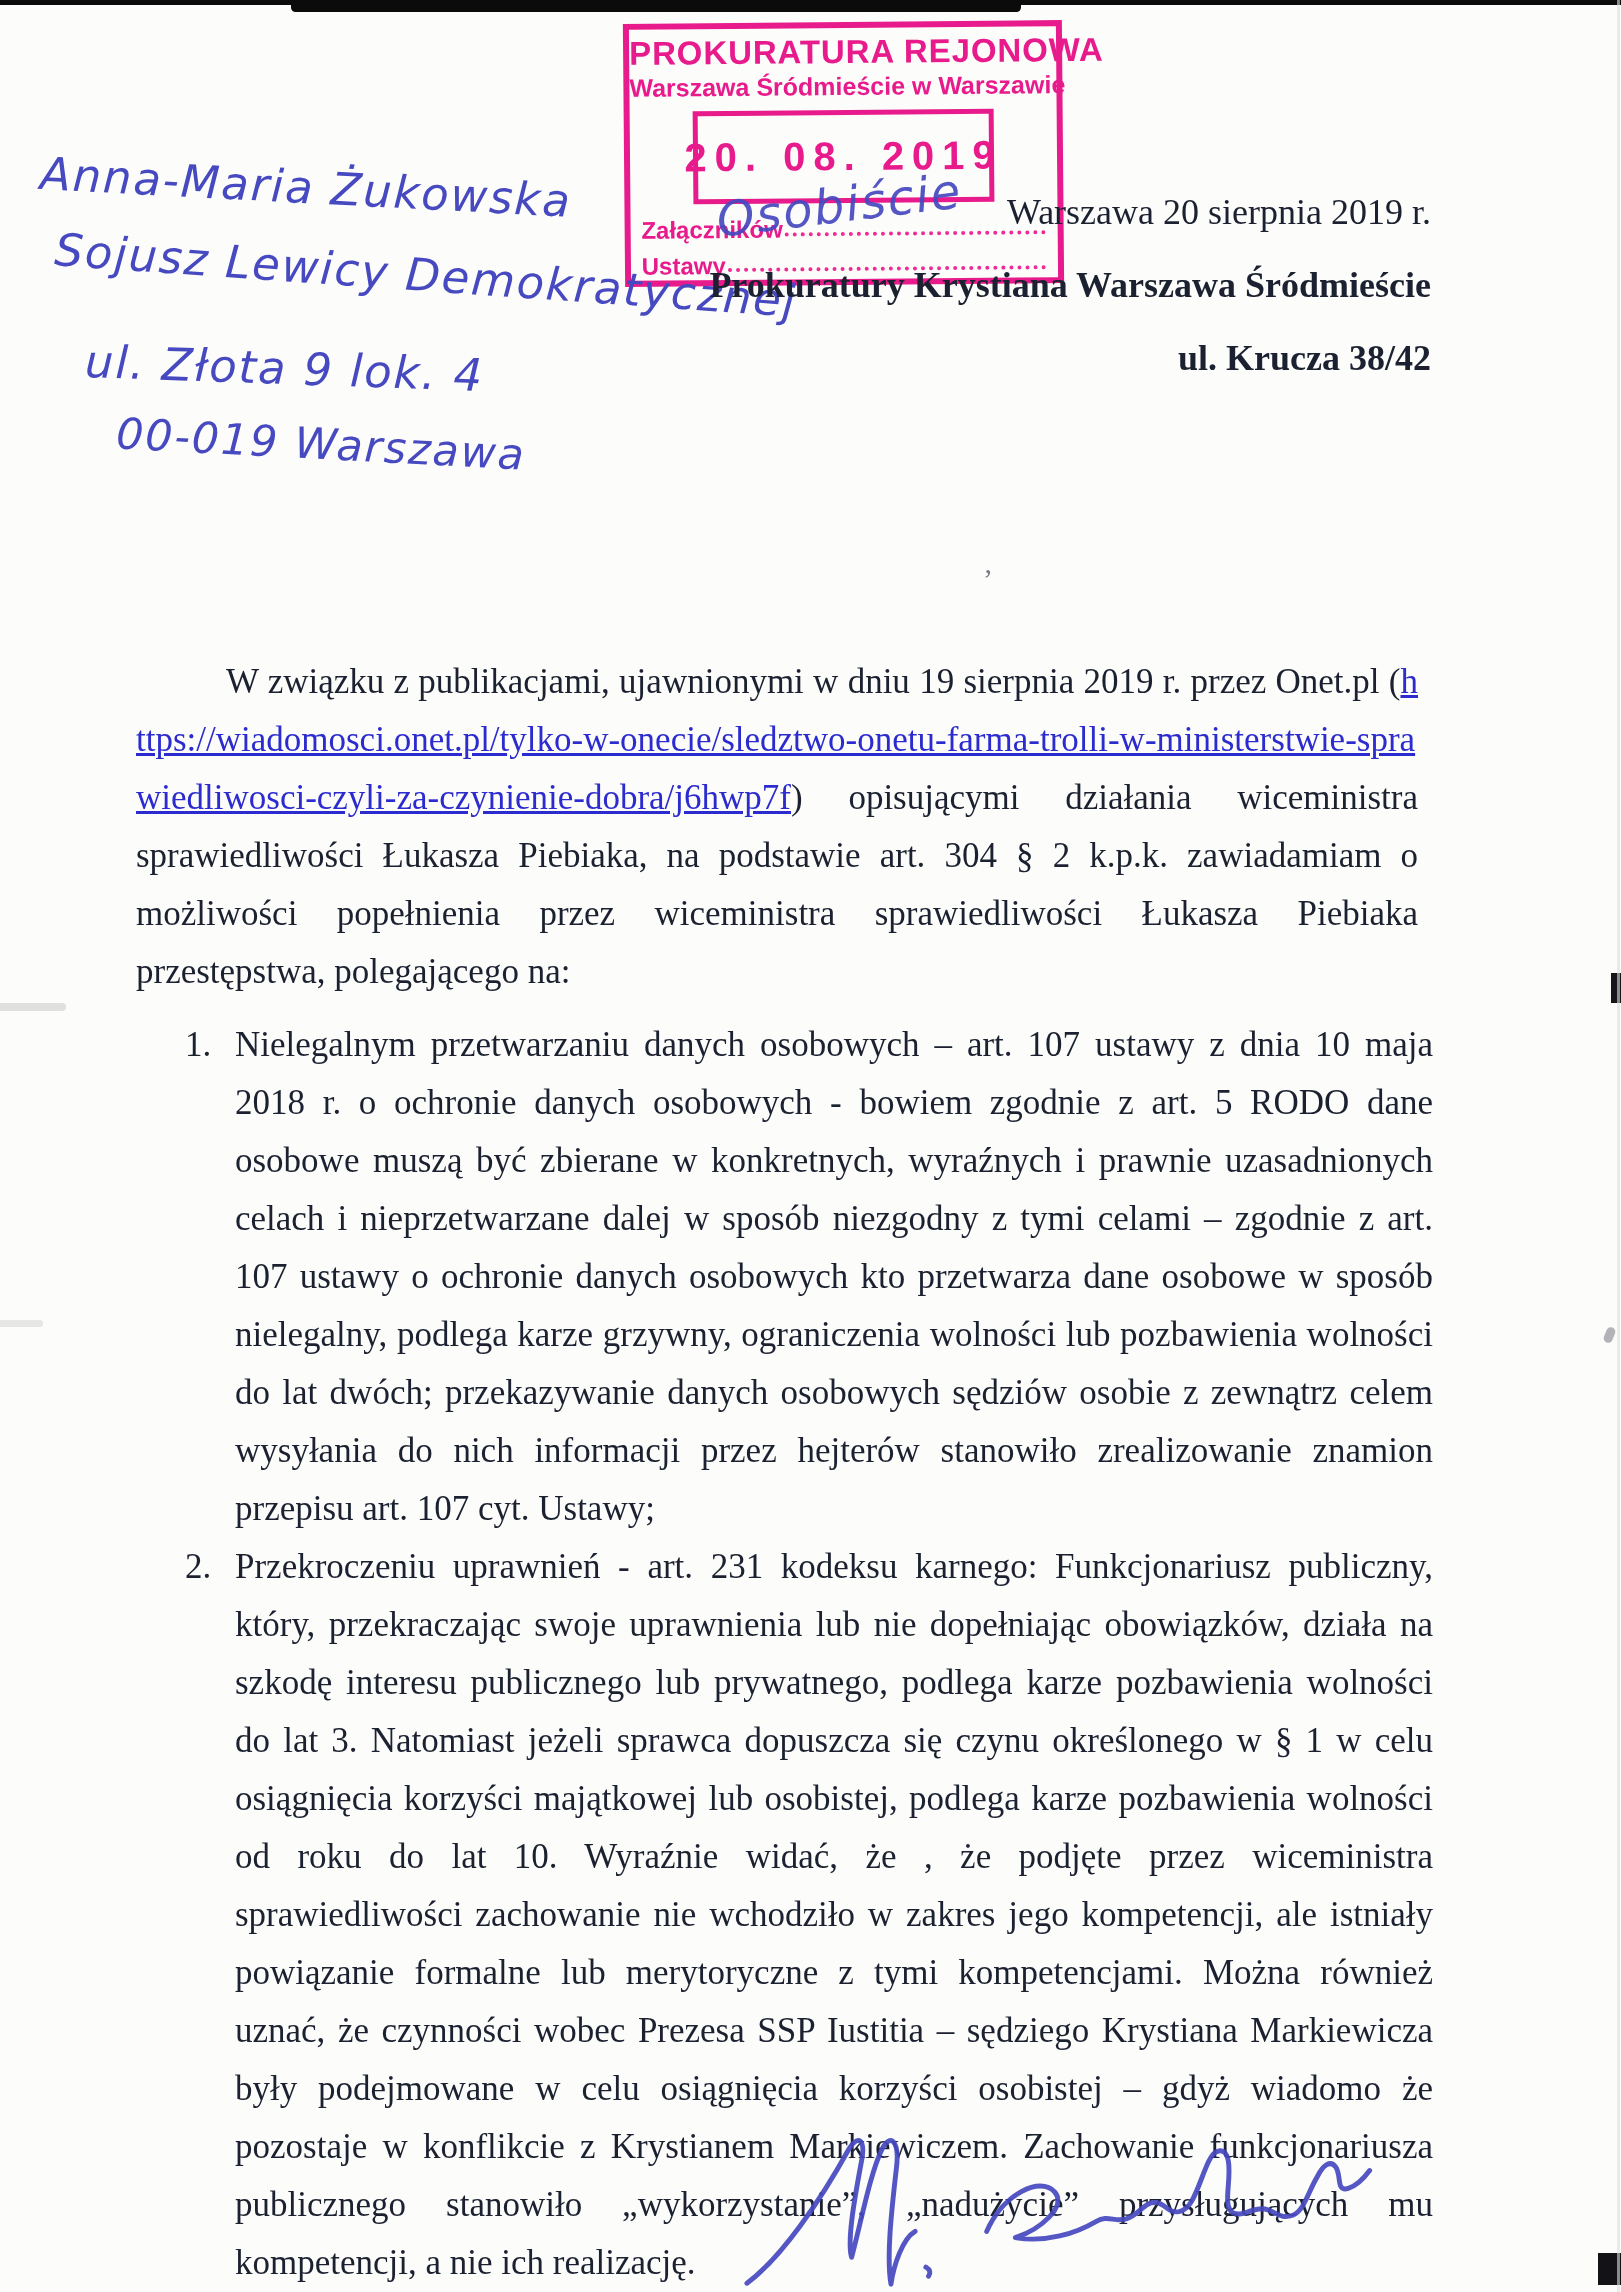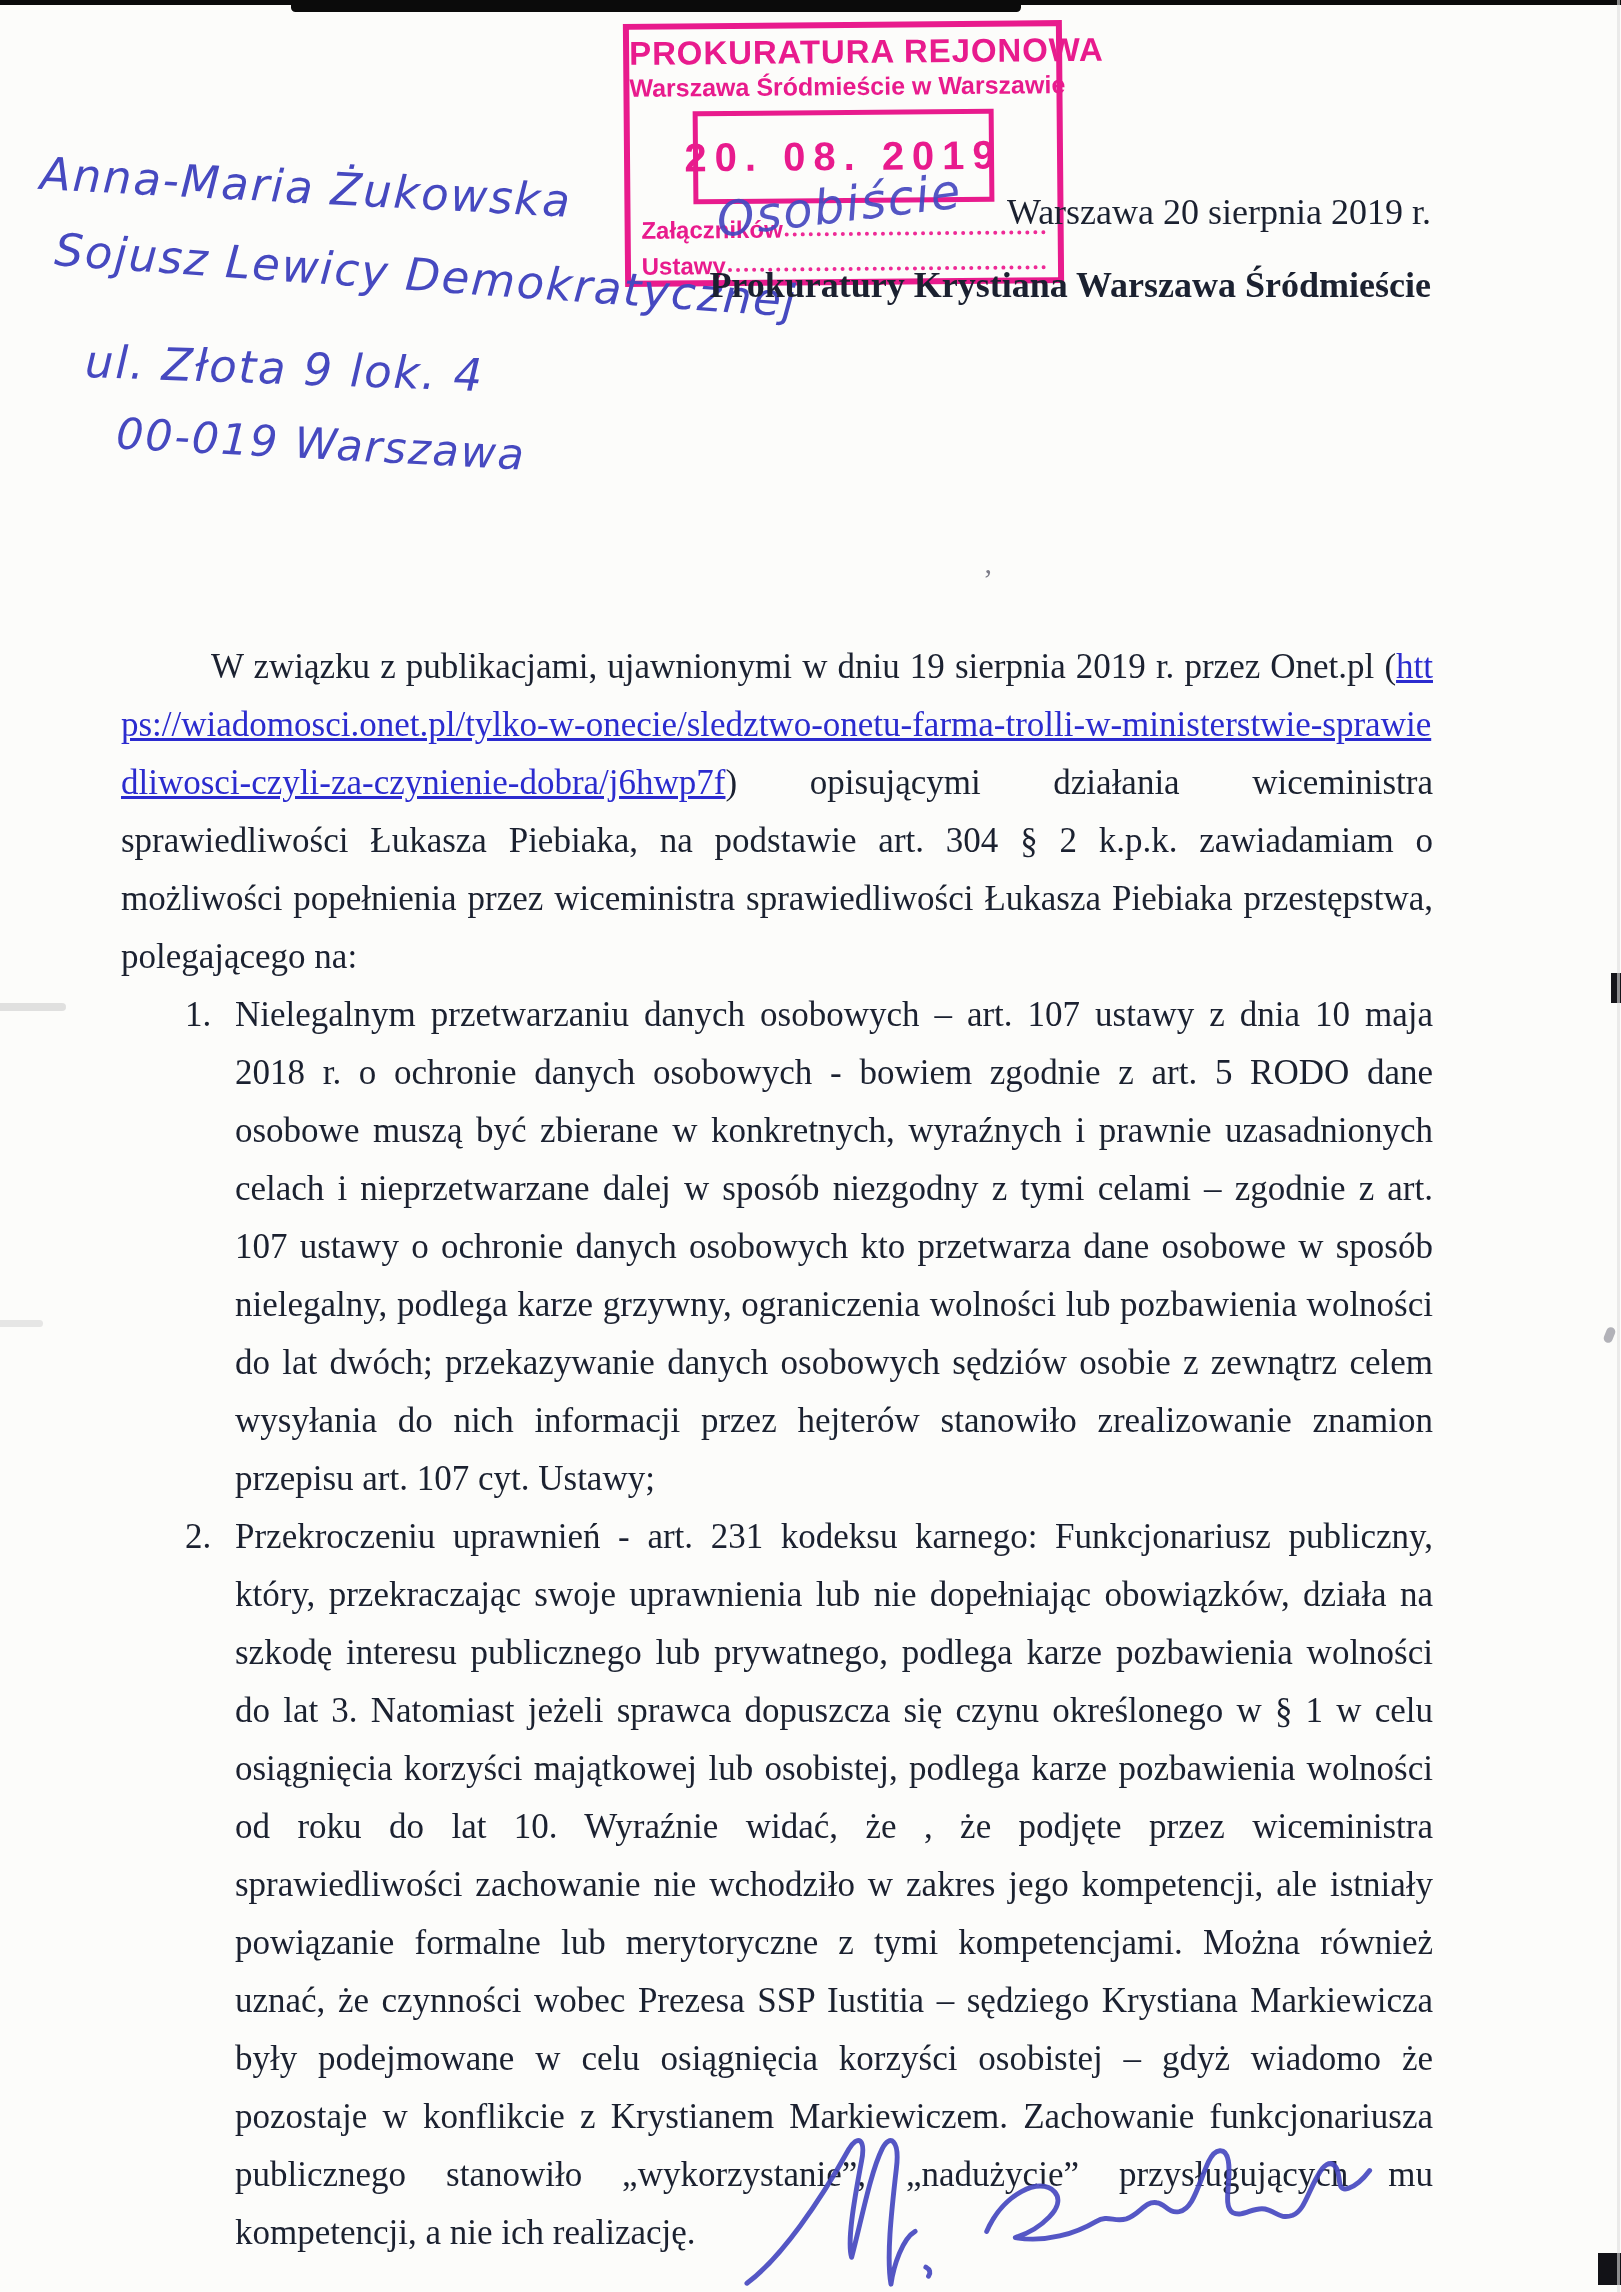--- a/index.html
+++ b/index.html
@@ -67,21 +67,21 @@
     position:absolute;right:190px;top:176px;
     text-align:right;font-size:36px;line-height:73px;
   }
   .recipient .bold{font-weight:bold;}
 
   
   .body-block{
     position:absolute;left:121px;top:638px;width:1312px;
     font-size:35px;line-height:58px;text-align:justify;
   }
-  .intro{ text-indent:90px; margin:0; }
+  .intro{ text-indent:90px; margin:15px; }
   .intro a{color:#2b2bcf;text-decoration:underline;word-break:break-all;}
   .list{margin:0;padding:0;list-style:none;}
   .list-item{position:relative;padding-left:114px;box-sizing:border-box;}
   .list-num{position:absolute;left:64px;top:0;}
 
   
   .signature{position:absolute;left:734px;top:2124px;width:645px;height:170px;}
   .signature svg{width:100%;height:100%;}
 </style>
 </head>
@@ -120,20 +120,21 @@
   <div>
     <div class="hand hw-line-0">Anna-Maria Żukowska</div>
     <div class="hand hw-line-1">Sojusz Lewicy Demokratycznej</div>
     <div class="hand hw-line-2">ul. Złota 9 lok. 4</div>
     <div class="hand hw-line-3">00-019 Warszawa</div>
   </div>
 
   <div class="recipient">
     <div>Warszawa 20 sierpnia 2019 r.</div>
     <div class="bold">Prokuratury Krystiana Warszawa Śródmieście</div>
+    <div class="bold">ul. Krucza 38/42</div>
   </div>
 
   <div class="body-block">
     <p class="intro"><span>W związku z publikacjami, ujawnionymi w dniu 19 sierpnia 2019 r. przez Onet.pl (</span><a href="#">https://wiadomosci.onet.pl/tylko-w-onecie/sledztwo-onetu-farma-trolli-w-ministerstwie-sprawiedliwosci-czyli-za-czynienie-dobra/j6hwp7f</a><span>) opisującymi działania wiceministra sprawiedliwości Łukasza Piebiaka, na podstawie art. 304 § 2 k.p.k. zawiadamiam o możliwości popełnienia przez wiceministra sprawiedliwości Łukasza Piebiaka przestępstwa, polegającego na:</span></p>
 
     <div class="list">
       <div class="list-item">
         <span class="list-num">1.</span>
         <span>Nielegalnym przetwarzaniu danych osobowych – art. 107 ustawy z dnia 10 maja 2018 r. o ochronie danych osobowych - bowiem zgodnie z art. 5 RODO dane osobowe muszą być zbierane w konkretnych, wyraźnych i prawnie uzasadnionych celach i nieprzetwarzane dalej w sposób niezgodny z tymi celami – zgodnie z art. 107 ustawy o ochronie danych osobowych kto przetwarza dane osobowe w sposób nielegalny, podlega karze grzywny, ograniczenia wolności lub pozbawienia wolności do lat dwóch; przekazywanie danych osobowych sędziów osobie z zewnątrz celem wysyłania do nich informacji przez hejterów stanowiło zrealizowanie znamion przepisu art. 107 cyt. Ustawy;</span>
       </div>

